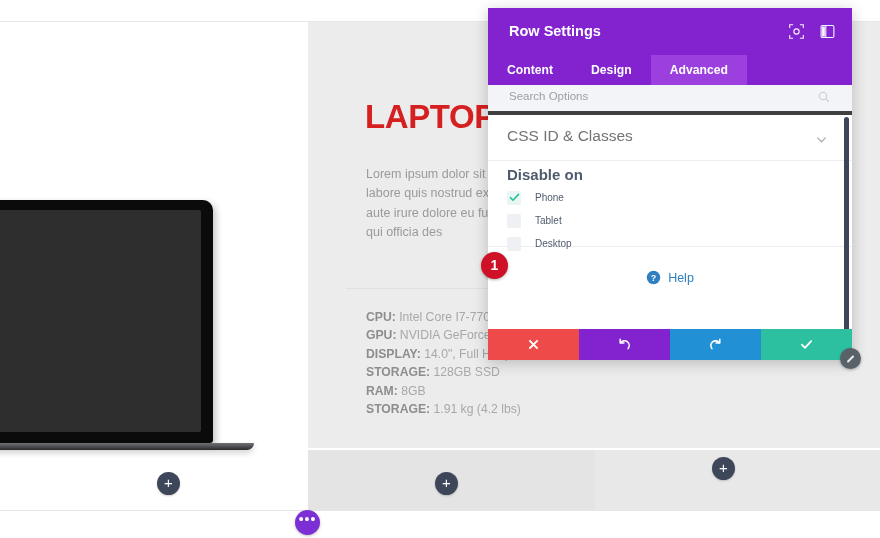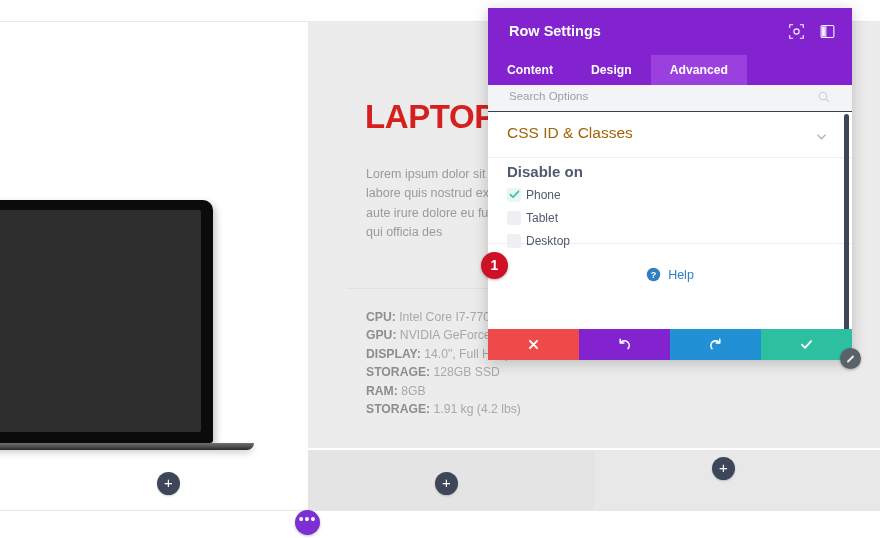--- a/index.html
+++ b/index.html
@@ -256,21 +256,21 @@
     font-weight: bold;
     cursor: pointer;
     white-space: nowrap;
   }
   .tab.active { background: #9b40df; }
 
   .search-row {
     position: relative;
     height: 26px;
     background: #f3f4f7;
-    border-bottom: 1px solid #404040;
+    border-bottom: 4px solid #404040;
     flex: 0 0 auto;
   }
   .search-input {
     position: absolute;
     left: 19px;
     top: 4px;
     width: 290px;
     border: 0;
     outline: 0;
     background: transparent;
@@ -298,21 +298,21 @@
     position: relative;
     height: 45px;
     border-bottom: 1px solid #eceef1;
     cursor: pointer;
   }
   .accordion-label {
     position: absolute;
     left: 19px;
     top: 12px;
     font-size: 15.5px;
-    color: #a16207;
+    color: #737373;
   }
   .accordion-row.open .accordion-label { color: #4f5b6d; }
   .chev {
     position: absolute;
     right: 25px;
     top: 19px;
     width: 11px;
     height: 11px;
   }
 
@@ -355,22 +355,22 @@
   .check-mark {
     position: absolute;
     left: 2px;
     top: 1px;
     width: 11px;
     height: 11px;
     display: none;
   }
   .checkbox-item.checked .check-mark { display: block; }
   .checkbox-text {
-    margin-left: 5px;
-    font-size: 12px;
+    margin-left: 14px;
+    font-size: 10px;
     color: #4f5b6d;
   }
 
   .help-row {
     position: absolute;
     left: 0;
     right: 0;
     top: 155px;
     display: flex;
     justify-content: center;

